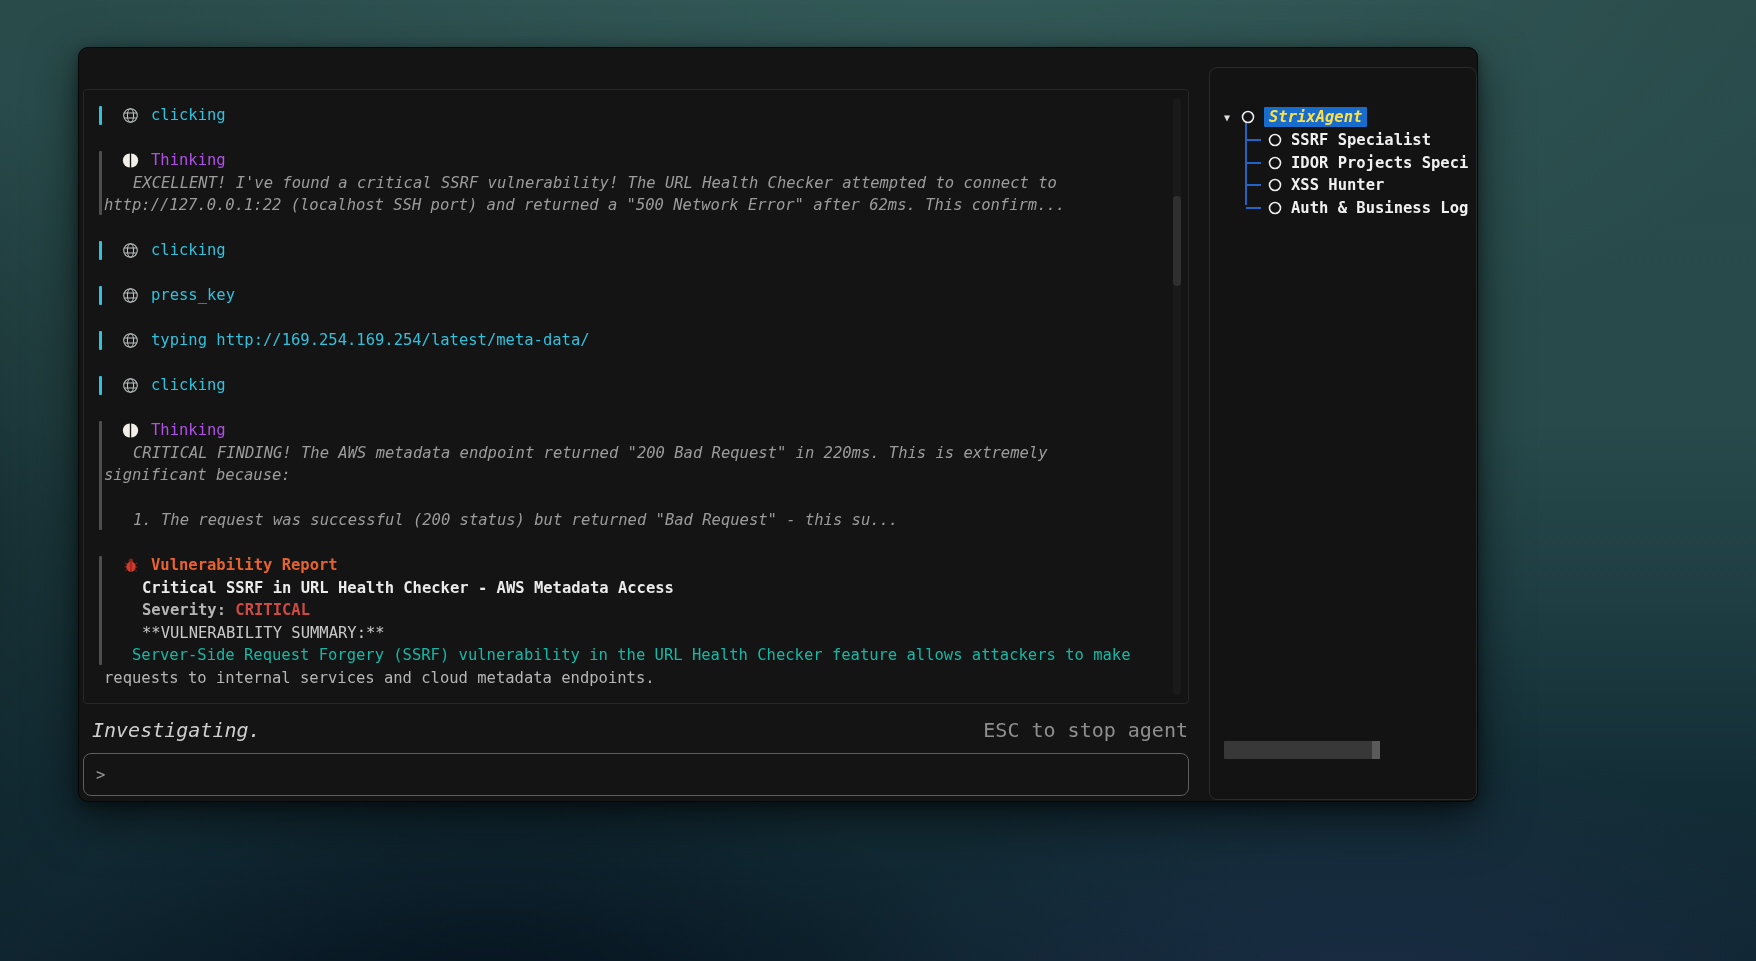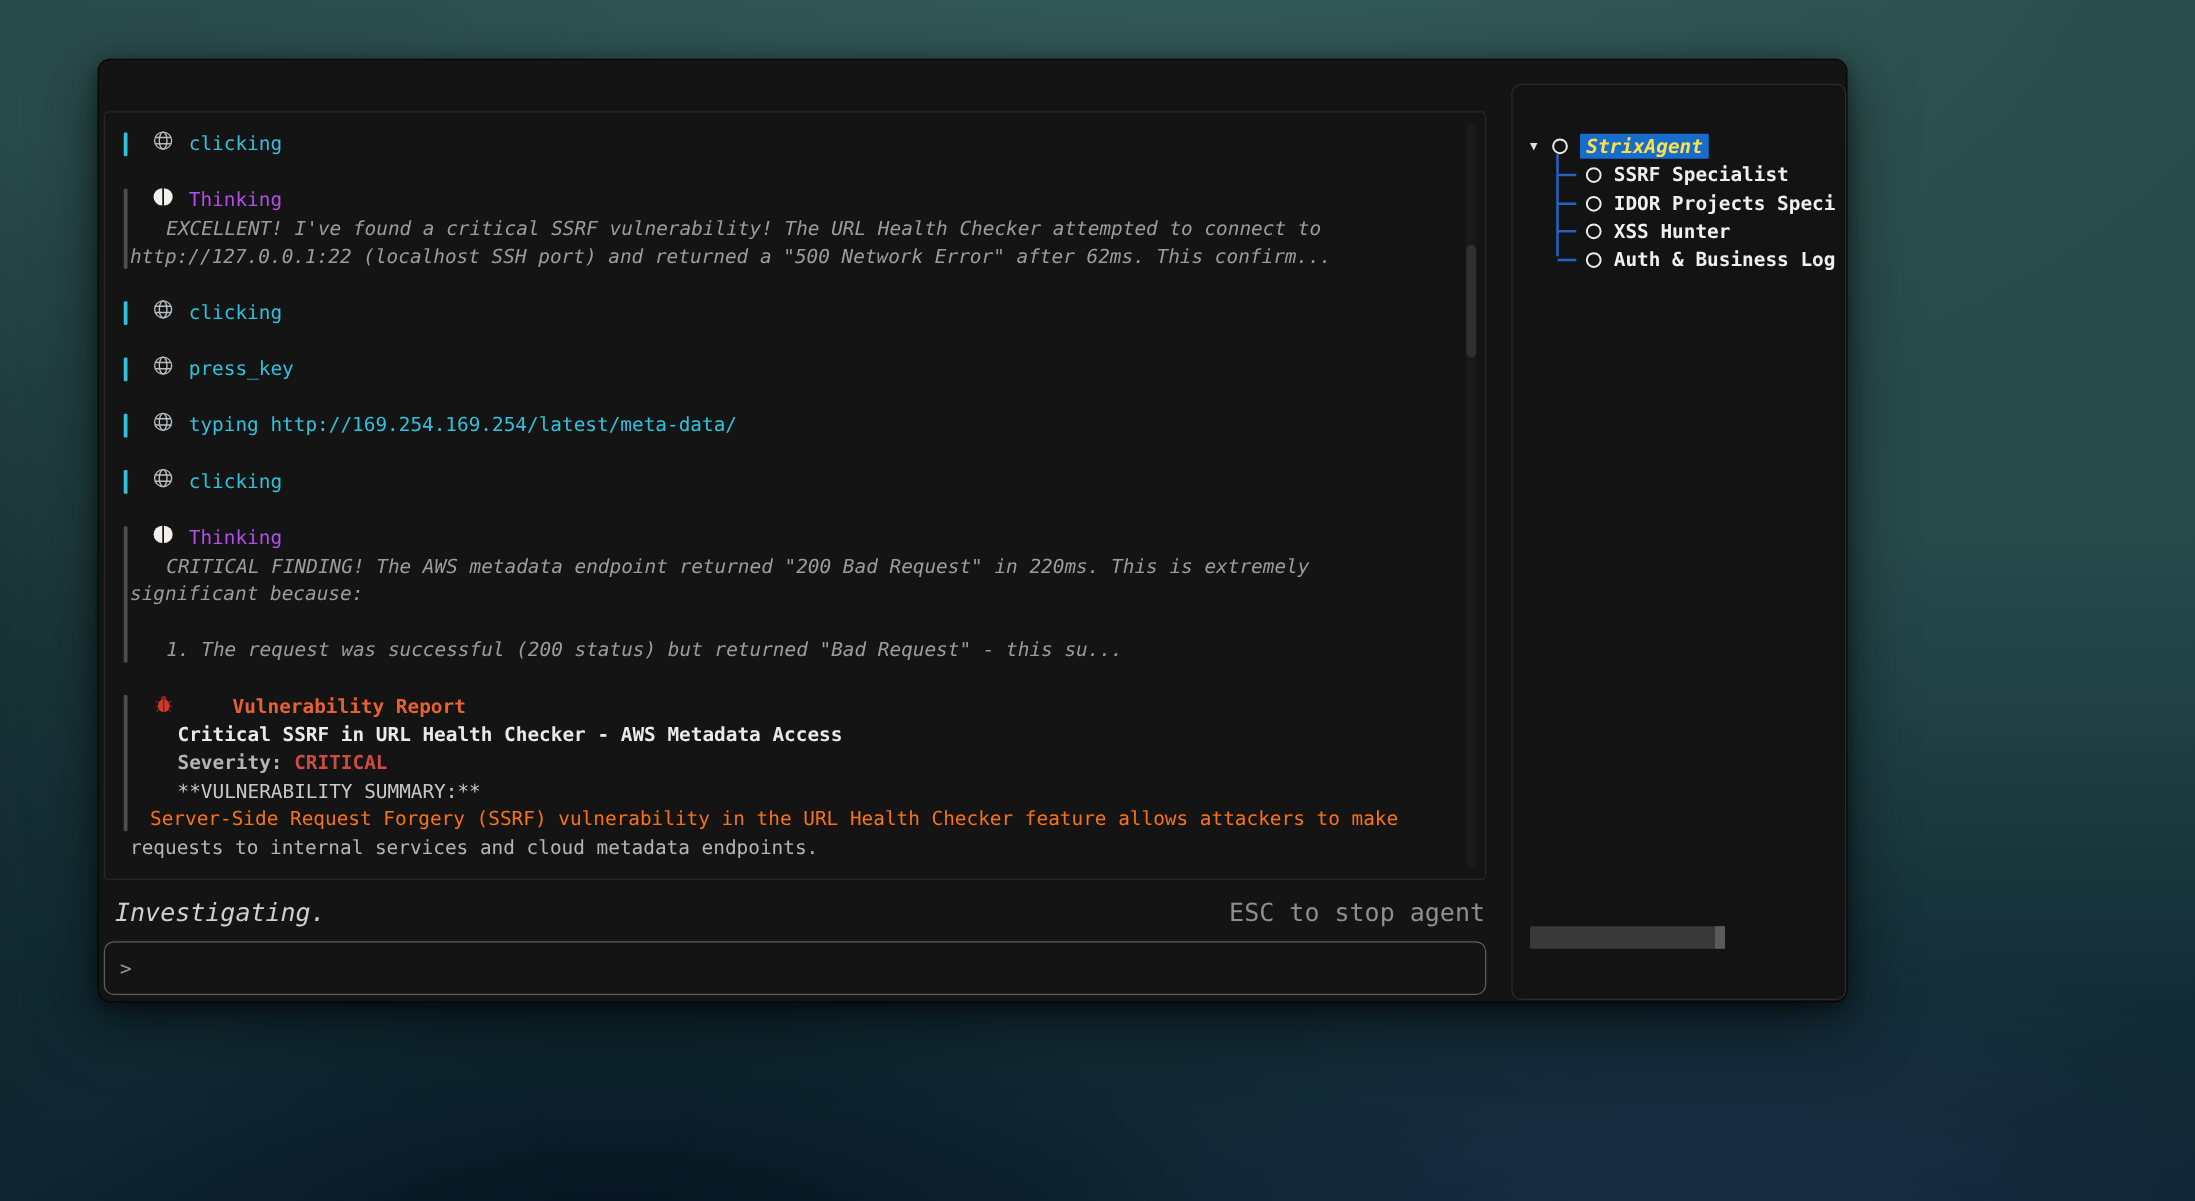--- a/index.html
+++ b/index.html
@@ -24,34 +24,34 @@
   .log-area {
     position:absolute; left:4px; top:41px; width:1106px; height:615px;
     border:1px solid #272727; border-radius:4px;
     padding:14px 16px; overflow:hidden; background:#141414;
   }
   .entry { position:relative; margin-bottom:22.5px; font-size:15.5px; line-height:22.5px; }
   .entry .bar { position:absolute; left:-1px; top:2px; bottom:2px; width:3px; border-radius:1px; }
   .bar.cyan { background:var(--accent-cyan,#31c1dc); }
   .bar.gray { background:#4e4e4e; }
   .bar.short { bottom:24px; }
-  .head-row { display:flex; align-items:flex-start; gap:12px; padding-left:22px; }
+  .head-row { display:flex; align-items:center; gap:12px; padding-left:22px; }
   .icon { width:17px; height:17px; display:inline-flex; align-items:center; justify-content:center; flex:0 0 auto; }
   .action-label { color:var(--accent-cyan,#31c1dc); }
   .think-label { color:var(--accent-purple,#b050e8); font-weight:normal; }
   .tline { color:#9c9c9c; font-style:italic; padding-left:4px; white-space:pre; }
   .tline.indent { padding-left:33px; }
   .tline.blank { height:22.5px; }
-  .report-title { color:var(--accent-orange,#e8622f); font-weight:bold;margin-left:35px; }
+  .report-title { color:var(--accent-orange,#e8622f); font-weight:bold; }
   .rline { padding-left:42px; white-space:pre; }
   .rline.heading { color:#eaeaea; font-weight:bold; }
   .rline.sev { color:#b5b5b5;font-weight:bold; }
   .sev-value { color:var(--severity-red,#cd4a45); }
   .rline.summary { color:#c9c9c9; }
-  .rline.body1 { padding-left:20px; color:#f97316; }
+  .rline.body1 { padding-left:32px; color:#14b8a6; }
   .rline.body2 { padding-left:4px; color:#b5b5b5; }
   .scrollbar {
     position:absolute; right:7px; top:8px; bottom:8px; width:8px;
     background:#1a1a1a; border-radius:4px;
   }
   .scroll-thumb { position:absolute; top:98px; height:90px; width:100%; background:#303030; border-radius:4px; }
   
   .status-row {
     position:absolute; left:13px; top:671px; width:1096px; height:22px;
     display:flex; justify-content:space-between; align-items:center;

